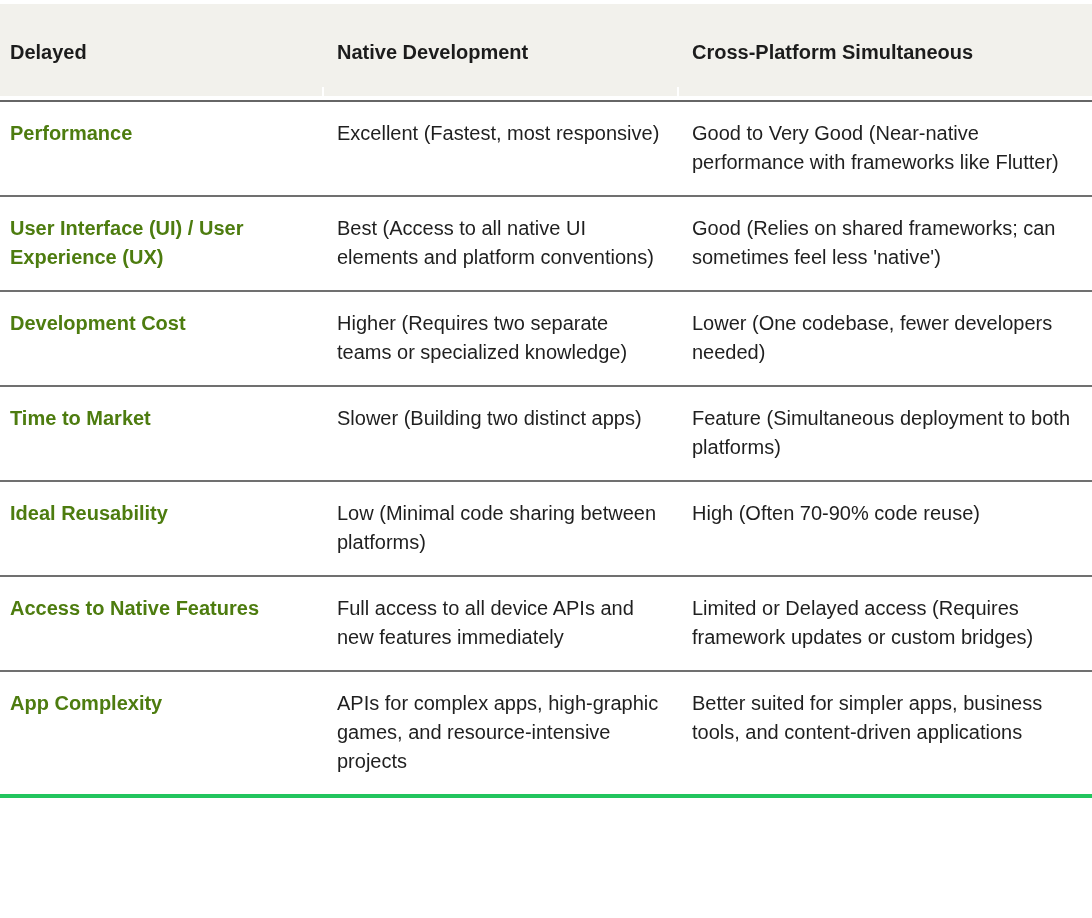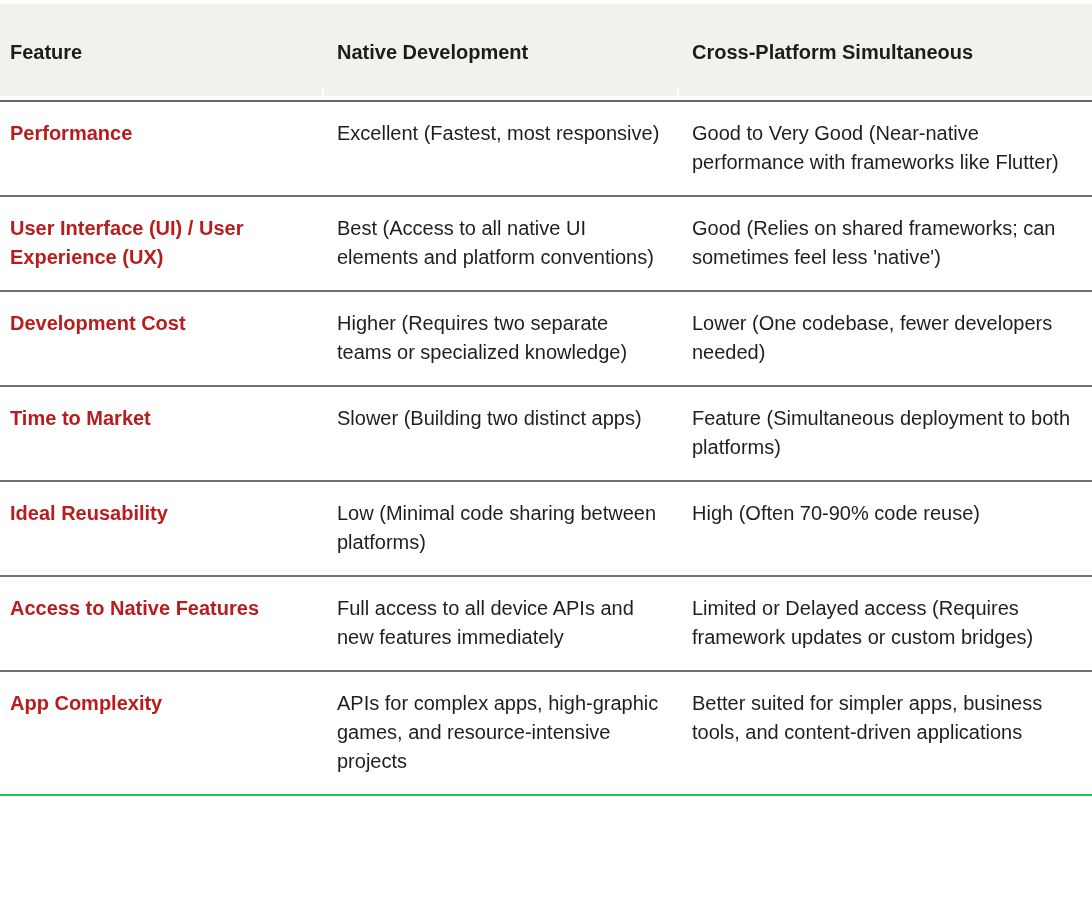--- a/index.html
+++ b/index.html
@@ -50,41 +50,41 @@
     background: #ffffff;
   }
 
   tbody td {
     vertical-align: top;
     padding: 17px 18px 18px 13px;
     border-top: 2px solid #707070;
     background: #ffffff;
   }
   tbody tr.first-row td { border-top: 2px solid #666666; }
-  tbody tr.last-row td { border-bottom: 2px solid #22c55e; }
+  tbody tr.last-row td { border-bottom: 4px solid #22c55e; }
   tbody td.feature {
     font-weight: 700;
-    color: #b91c1c;
+    color: #4d7c0f;
     padding-left: 10px;
     padding-right: 24px;
   }
 </style>
 </head>
 <body>
 
 <div class="page">
   <table class="comparison">
     <colgroup>
       <col class="c1">
         <col class="c2">
         <col class="c3">
     </colgroup>
     <thead>
       <tr>
-        <th class="first notch">Feature</th>
+        <th class="first notch">Delayed</th>
         <th class="notch">Native Development</th>
         <th>Cross-Platform Simultaneous</th>
       </tr>
     </thead>
     <tbody>
       <tr class="first-row">
         <td class="feature">Performance</td>
         <td>Excellent (Fastest, most responsive)</td>
         <td>Good to Very Good (Near-native performance with frameworks like Flutter)</td>
       </tr>

